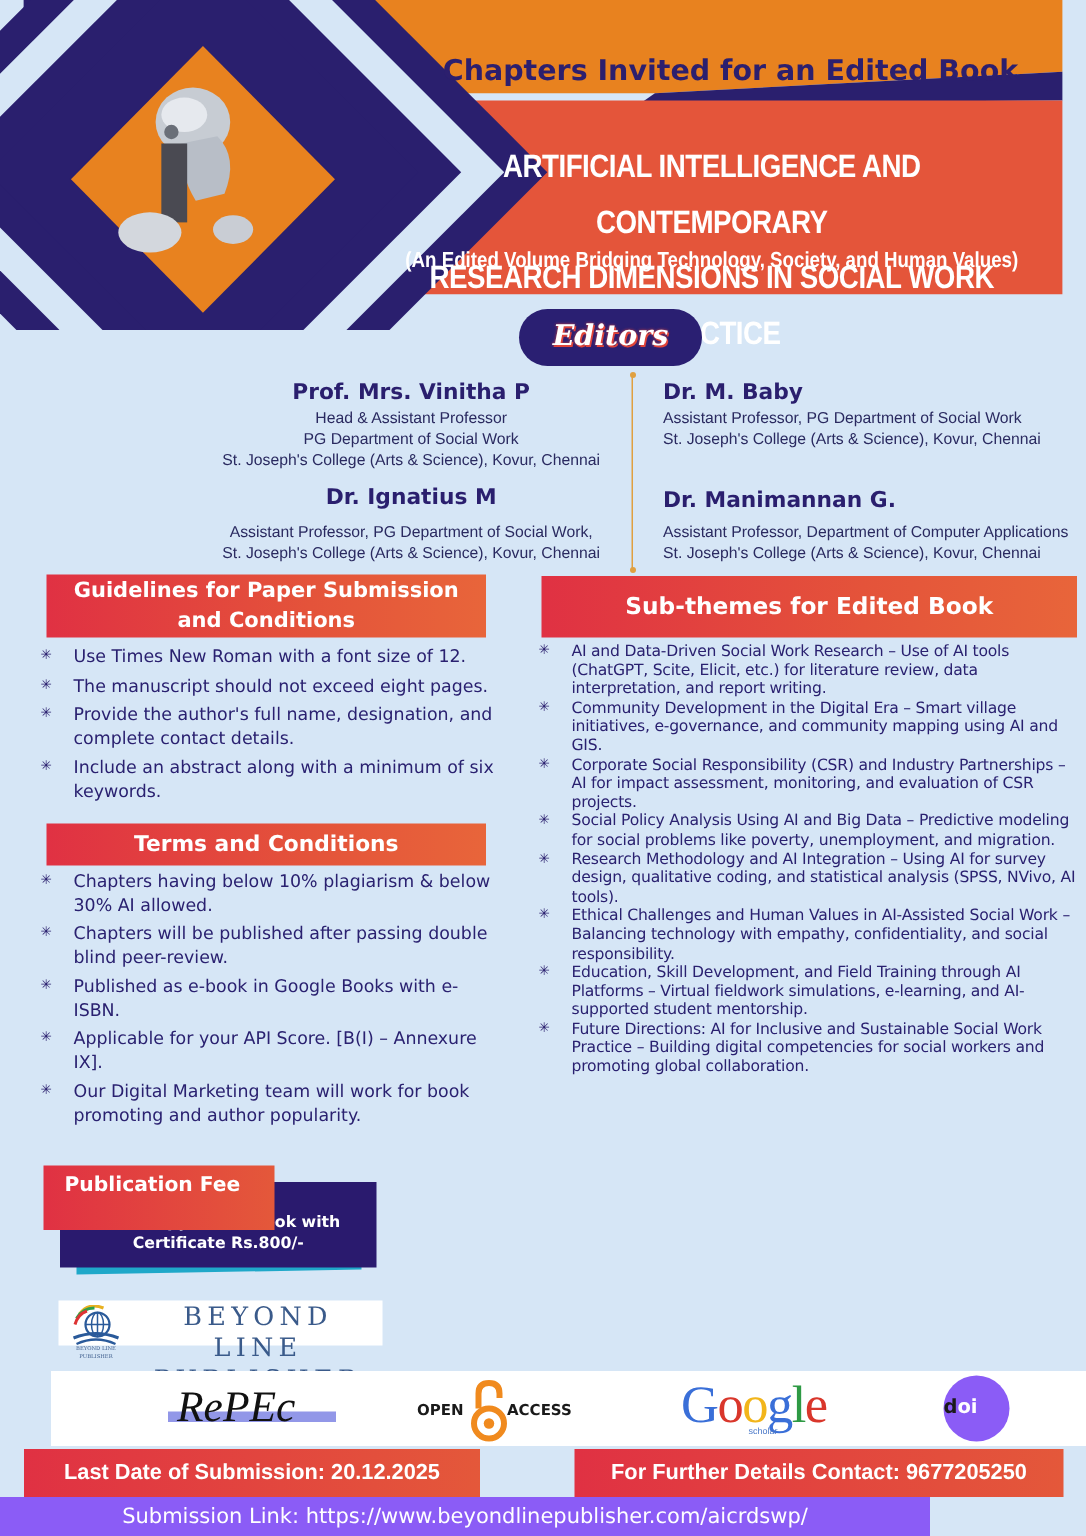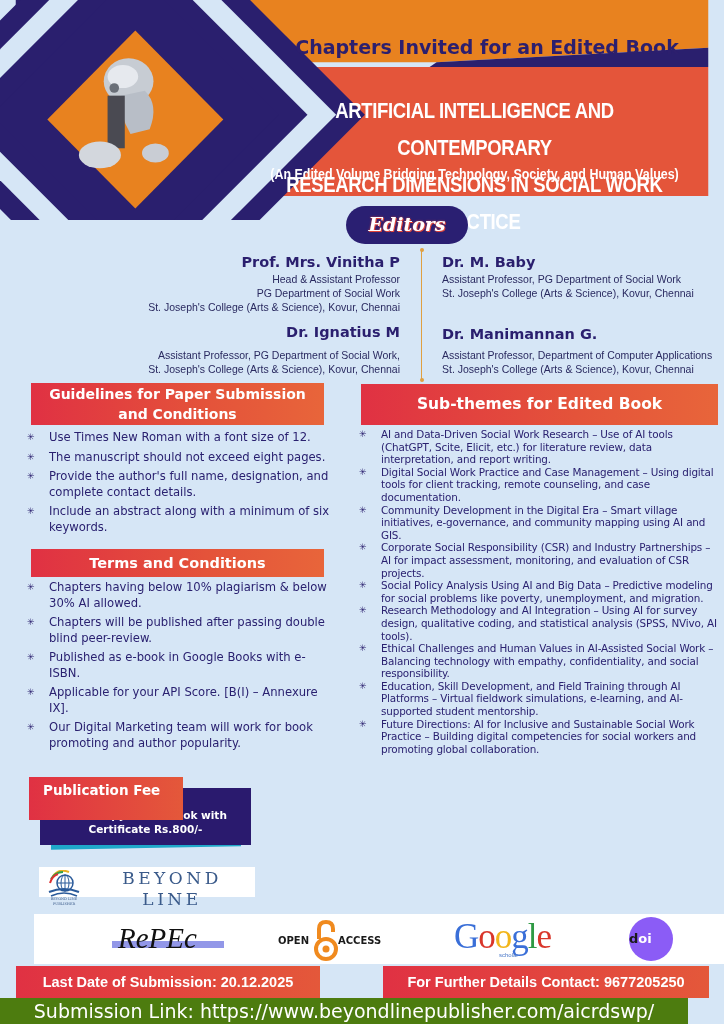--- a/index.html
+++ b/index.html
@@ -15,21 +15,21 @@
     line-height:37px; letter-spacing:-0.4px; transform:scaleX(0.86); transform-origin:center; }
   .main-sub { position:absolute; left:225px; top:166px; width:499px; text-align:center;
     font-family:"Liberation Sans", sans-serif; font-weight:bold; color:#fff; font-size:14.5px;
     transform:scaleX(0.86); transform-origin:center; }
 
   
   .editors-pill { position:absolute; left:346px; top:206px; width:122px; height:38px; border-radius:19px;
     background:#2a1f72; color:#fff; text-align:center; line-height:36px;
     font-family:"DejaVu Serif", serif; font-style:italic; font-weight:bold; font-size:19px; color:#ffffff;
     text-shadow: 0 0 2px #e0453a, 1px 1px 0 #e0453a; }
-  .ed-left { position:absolute; right:324px; text-align:right; }
+  .ed-left { position:absolute; right:324px; text-align:center; }
   .ed-right { position:absolute; left:442px; text-align:left; }
   .ed-name { font-family:"DejaVu Sans", sans-serif; font-weight:bold; font-size:14.5px; color:#2a1f6e; line-height:20px; }
   .ed-line { font-family:"Liberation Sans", sans-serif; font-size:10.5px; color:#2a2a60; line-height:14px; }
   .ed-divider { position:absolute; left:421px; top:250px; width:1px; height:130px; background:#e0a040; }
   .ed-divider::before, .ed-divider::after { content:""; position:absolute; left:-1.5px; width:4px; height:4px; border-radius:2px; background:#e0a040; }
   .ed-divider::before { top:-2px; } .ed-divider::after { bottom:-2px; }
 
   
   .sec-head { position:absolute; color:#fff; font-family:"DejaVu Sans", sans-serif; font-weight:bold;
     text-align:center; background:linear-gradient(90deg,#e03143 0%,#e4533a 60%,#e8653a 100%); }
@@ -76,22 +76,22 @@
   .gs-sch { position:absolute; left:465px; top:38px; font-family:"Liberation Sans", sans-serif; font-size:6px; color:#4a78c8; }
   .doi { position:absolute; left:595px; top:3px; width:44px; height:44px; border-radius:22px; background:#8b5cf6;
     font-family:"DejaVu Sans", sans-serif; font-weight:bold; font-size:13px; text-align:left; line-height:44px; }
 
   
   .bar-red { position:absolute; top:966px; height:32px; color:#fff; font-family:"Liberation Sans", sans-serif;
     font-weight:bold; font-size:14.5px; line-height:32px; text-align:center;
     background:linear-gradient(90deg,#e03143,#e4583a); }
   .bar-date { left:16px; width:304px; }
   .bar-contact { left:383px; width:326px; }
-  .bar-link { position:absolute; left:0; top:998px; width:688px; height:26px; background:#4d7c0f; color:#fff;
-    font-family:"DejaVu Sans", sans-serif; font-size:19px; line-height:26px; text-align:center; transform-origin:center; }
+  .bar-link { position:absolute; left:0; top:998px; width:620px; height:26px; background:#8b5cf6; color:#fff;
+    font-family:"DejaVu Sans", sans-serif; font-size:14px; line-height:26px; text-align:center; transform-origin:center; }
 </style>
 </head>
 <body>
 
 <svg class="hdr-bg" viewBox="0 0 724 230" width="724" height="230">
 
   <polygon points="190,0 724,0 724,50 440,65 190,65" fill="#e8821f"></polygon>
 
   <polygon points="440,65 724,50 724,70 430,72" fill="#2a1f6e"></polygon>
 
@@ -201,21 +201,20 @@
   </div>
   <div class="pub-text">
     <div>BEYOND LINE</div>
     <div>PUBLISHER</div>
   </div>
 </div>
 
 <div class="sec-head sec-s">Sub-themes for Edited Book</div>
 <ul class="blt list-s">
   <li>AI and Data-Driven Social Work Research – Use of AI tools (ChatGPT, Scite, Elicit, etc.) for literature review, data interpretation, and report writing.</li>
-  <li>Digital Social Work Practice and Case Management – Using digital tools for client tracking, remote counseling, and case documentation.</li>
   <li>Community Development in the Digital Era – Smart village initiatives, e-governance, and community mapping using AI and GIS.</li>
   <li>Corporate Social Responsibility (CSR) and Industry Partnerships – AI for impact assessment, monitoring, and evaluation of CSR projects.</li>
   <li>Social Policy Analysis Using AI and Big Data – Predictive modeling for social problems like poverty, unemployment, and migration.</li>
   <li>Research Methodology and AI Integration – Using AI for survey design, qualitative coding, and statistical analysis (SPSS, NVivo, AI tools).</li>
   <li>Ethical Challenges and Human Values in AI-Assisted Social Work – Balancing technology with empathy, confidentiality, and social responsibility.</li>
   <li>Education, Skill Development, and Field Training through AI Platforms – Virtual fieldwork simulations, e-learning, and AI-supported student mentorship.</li>
   <li>Future Directions: AI for Inclusive and Sustainable Social Work Practice – Building digital competencies for social workers and promoting global collaboration.</li>
 </ul>
 
 <div class="strip">

